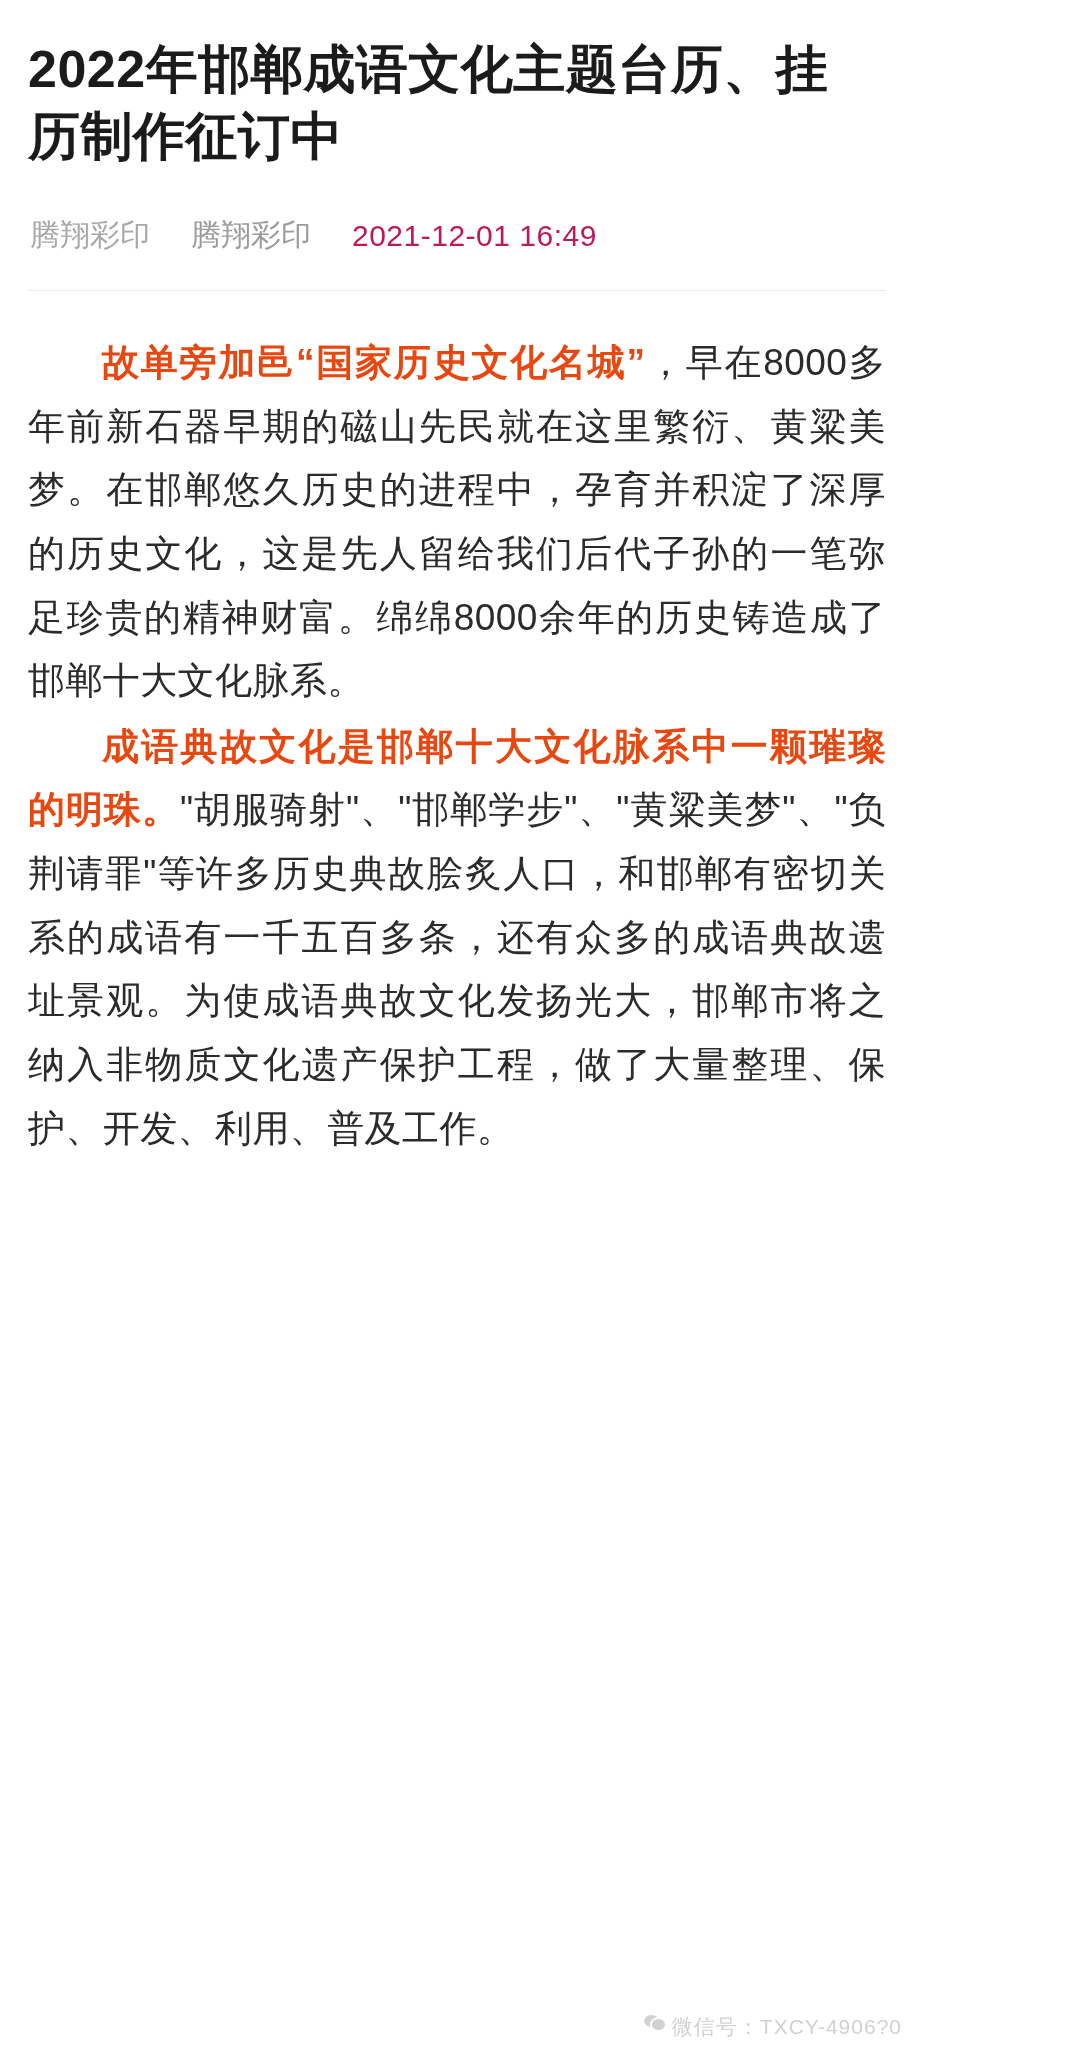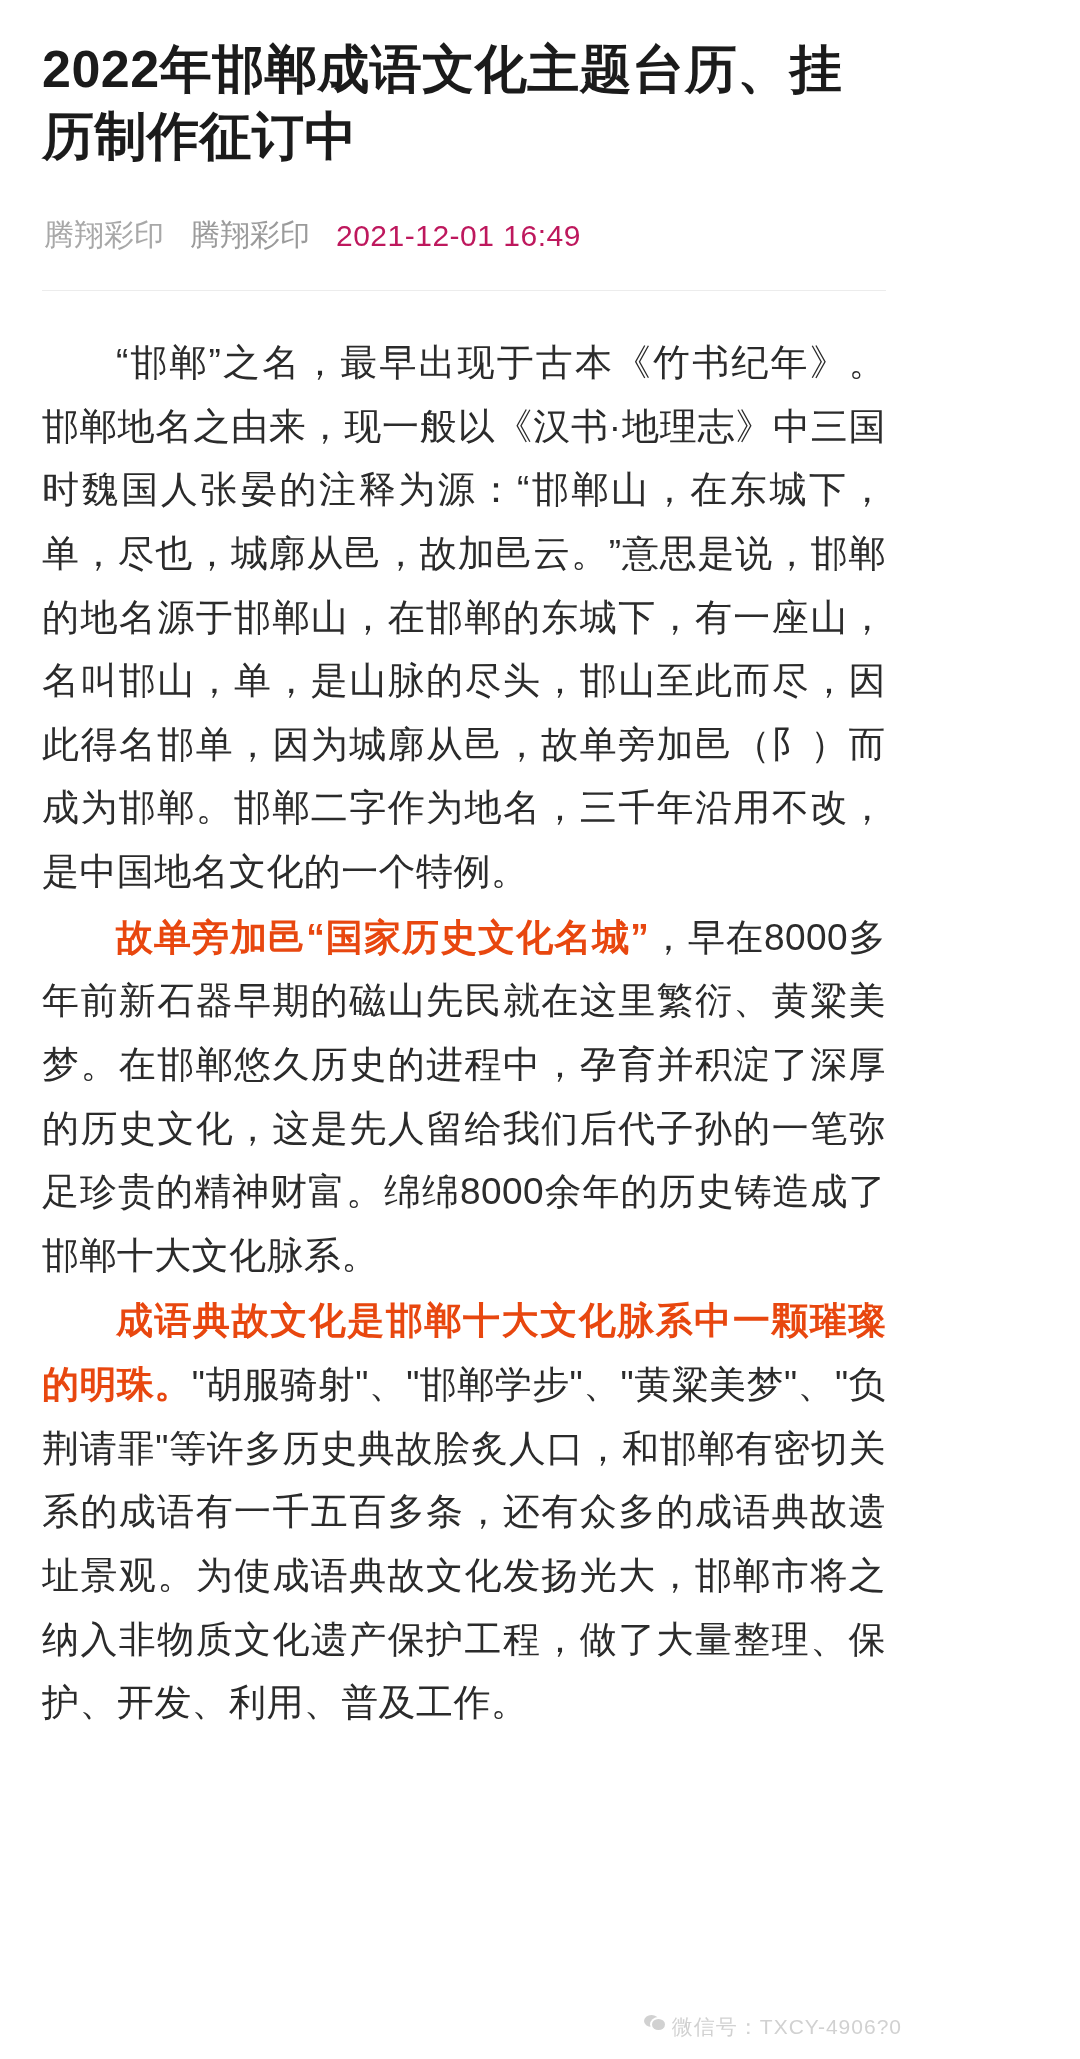--- a/index.html
+++ b/index.html
@@ -12,36 +12,36 @@
     height: 2059px;
     font-family: "Liberation Sans", "DejaVu Sans", sans-serif;
     color: #1a1a1a;
     overflow: hidden;
     position: relative;
   }
   .page {
     width: 928px;
     height: 2059px;
     box-sizing: border-box;
-    padding: 36px 42px 0 42px;
+    padding: 36px 42px 0 28px;
     position: relative;
   }
   .article-title {
     font-size: 52px;
     line-height: 1.28;
     font-weight: bold;
     color: #1b1b1b;
     letter-spacing: 0.5px;
     margin: 0 0 46px 0;
     padding-right: 20px;
   }
   .meta-row {
     display: flex;
     align-items: center;
-    gap: 26px;
+    gap: 41px;
     margin-bottom: 34px;
     padding-left: 2px;
   }
   .meta-account {
     font-size: 30px;
     color: #a8a8a8;
   }
   .meta-author {
     font-size: 30px;
     color: #9b9b9b;
@@ -118,23 +118,20 @@
   <div class="meta-row">
     <span class="meta-account">腾翔彩印</span>
     <span class="meta-author">腾翔彩印</span>
     <span class="meta-date">2021-12-01 16:49</span>
   </div>
 
   <div class="divider"></div>
 
   <div class="body-text">
     <p class="para">
-      <span>“邯郸”之名，最早出现于古本《竹书纪年》。邯郸地名之由来，现一般以《汉书·地理志》中三国时魏国人张晏的注释为源：“邯郸山，在东城下，单，尽也，城廓从邑，故加邑云。”意思是说，邯郸的地名源于邯郸山，在邯郸的东城下，有一座山，名叫邯山，单，是山脉的尽头，邯山至此而尽，因此得名邯单，因为城廓从邑，故单旁加邑（阝）而成为邯郸。邯郸二字作为地名，三千年沿用不改，是中国地名文化的一个特例。</span>
-    </p>
-    <p class="para">
       <span class="hl">故单旁加邑“国家历史文化名城”</span><span>，早在8000多年前新石器早期的磁山先民就在这里繁衍、黄粱美梦。在邯郸悠久历史的进程中，孕育并积淀了深厚的历史文化，这是先人留给我们后代子孙的一笔弥足珍贵的精神财富。绵绵8000余年的历史铸造成了邯郸十大文化脉系。</span>
     </p>
     <p class="para">
       <span class="hl">成语典故文化是邯郸十大文化脉系中一颗璀璨的明珠。</span><span>"胡服骑射"、"邯郸学步"、"黄粱美梦"、"负荆请罪"等许多历史典故脍炙人口，和邯郸有密切关系的成语有一千五百多条，还有众多的成语典故遗址景观。为使成语典故文化发扬光大，邯郸市将之纳入非物质文化遗产保护工程，做了大量整理、保护、开发、利用、普及工作。</span>
     </p>
   </div>
 
   <div class="watermark">
     <span class="wm-icon"></span>
     <span>微信号：TXCY-4906?0</span>

